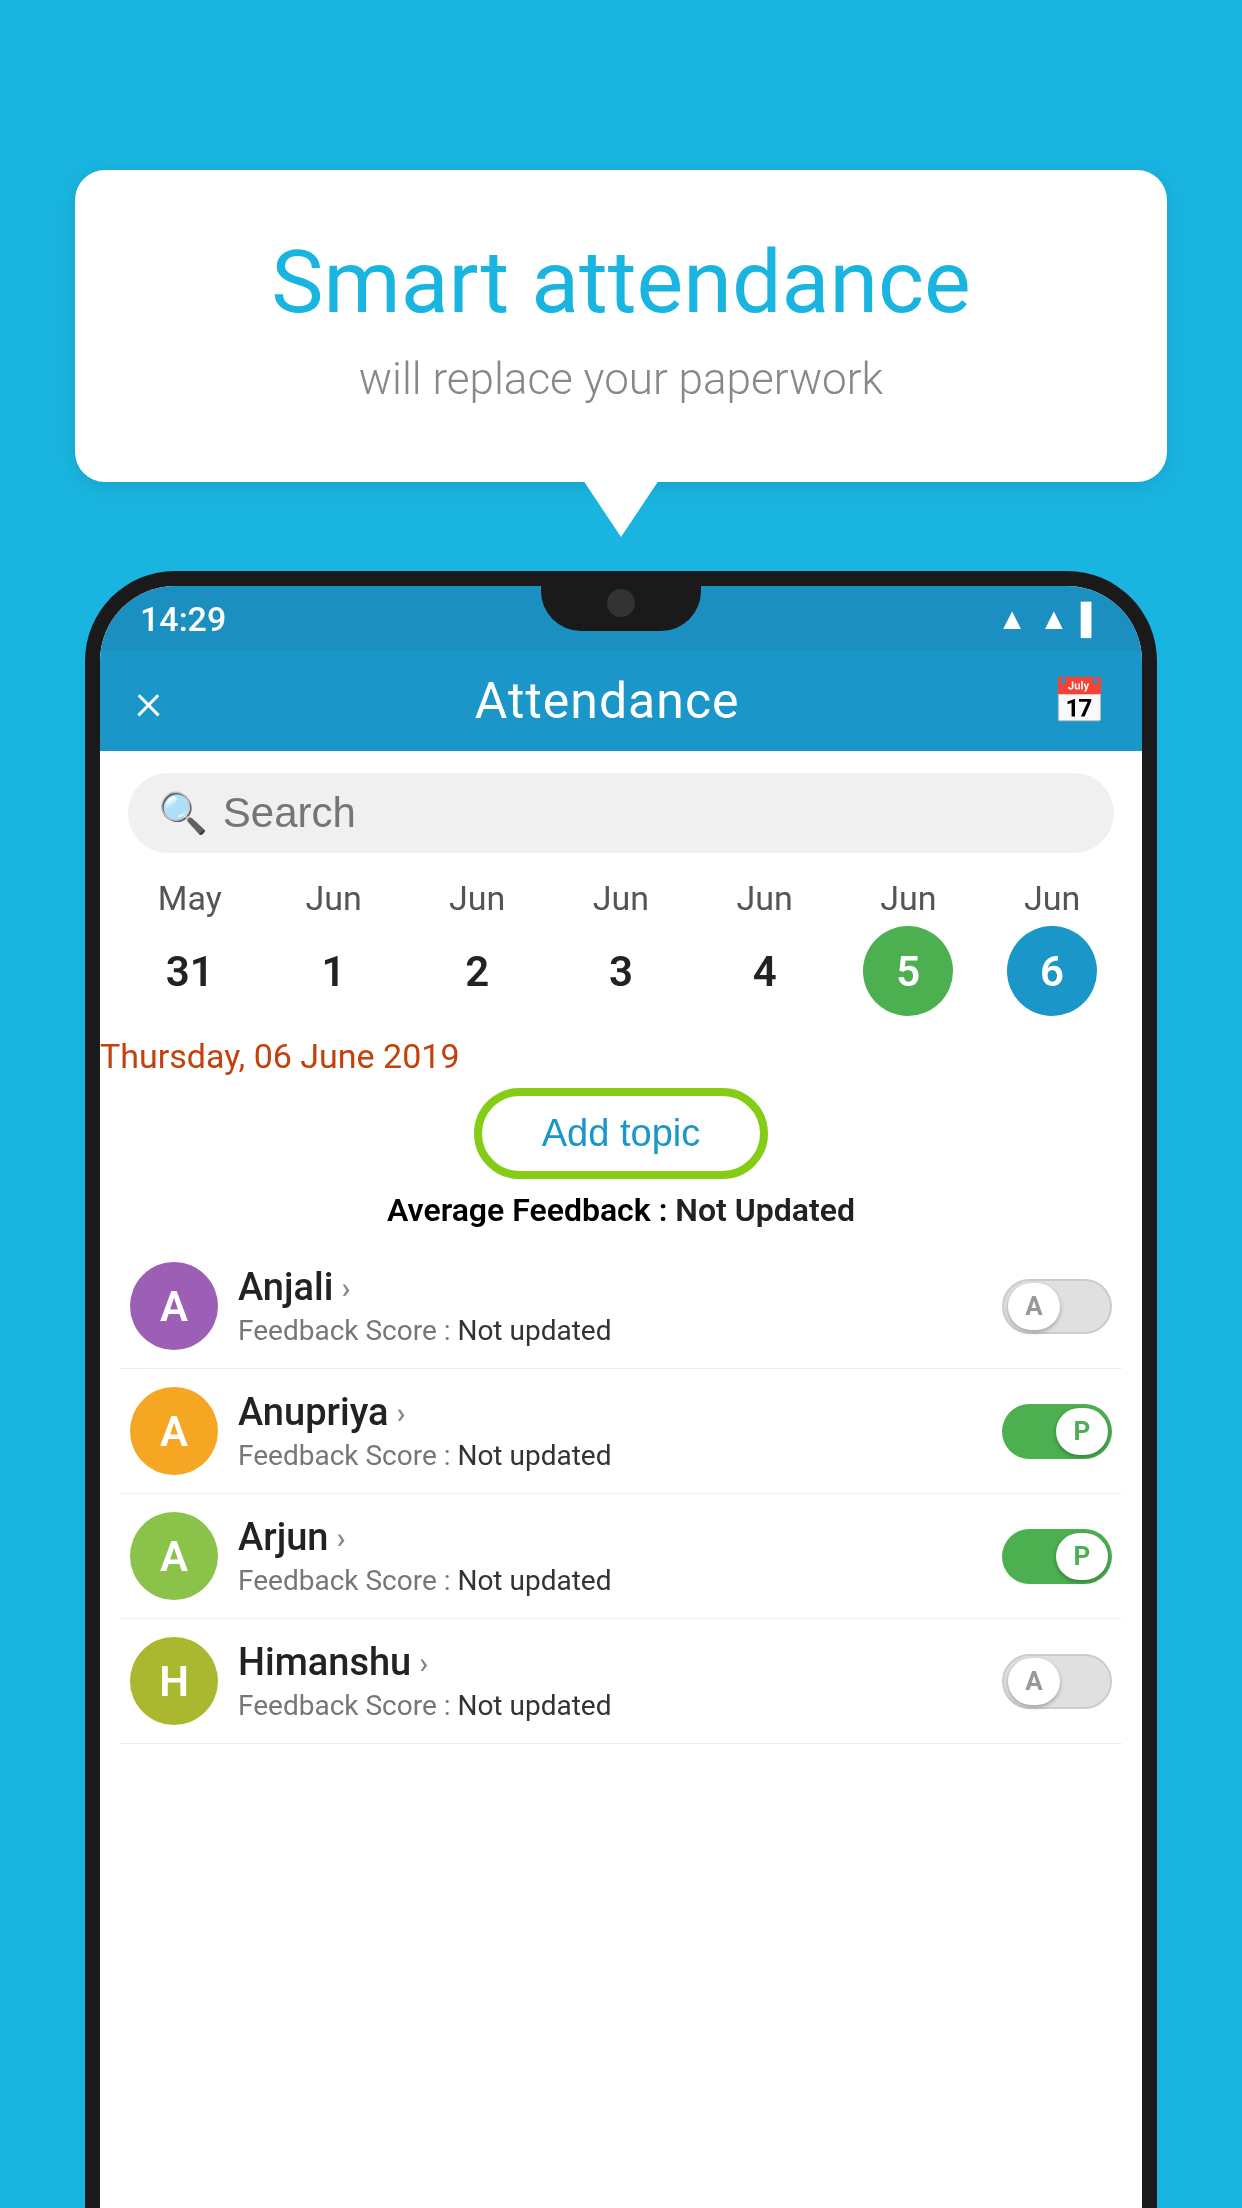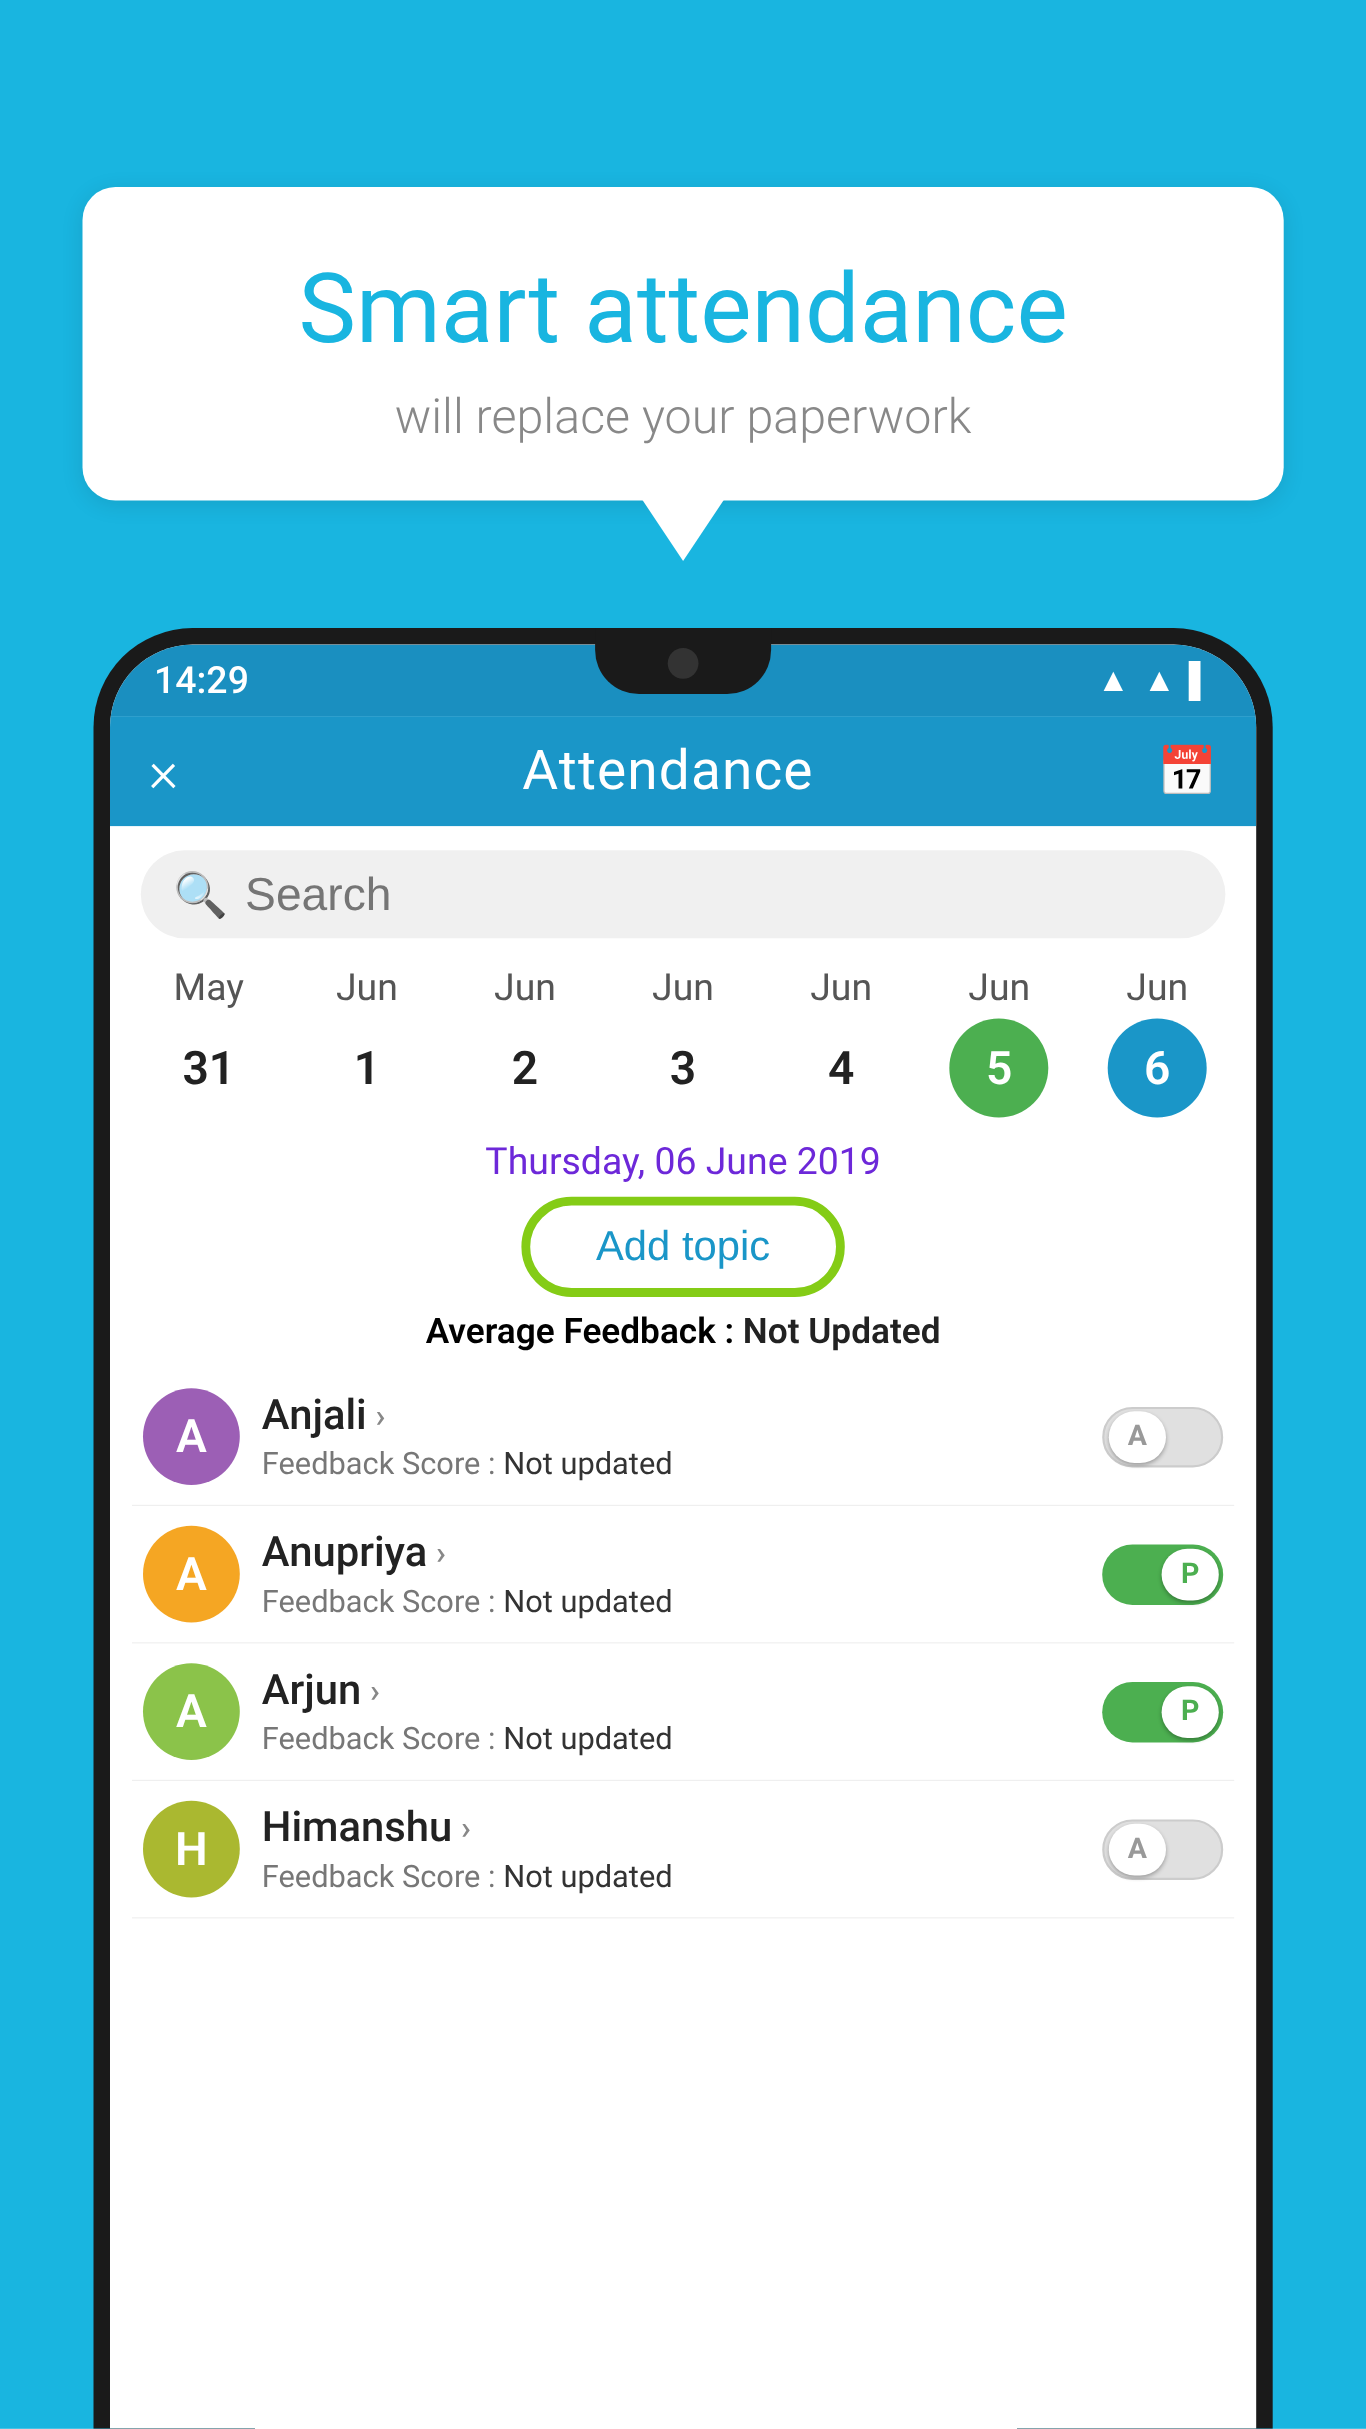--- a/index.html
+++ b/index.html
@@ -14,21 +14,21 @@
     }
 
     
     .speech-bubble {
       position: absolute;
       top: 170px;
       left: 75px;
       right: 75px;
       background: white;
       border-radius: 30px;
-      padding: 60px 50px 50px;
+      padding: 60px 50px 77px;
       text-align: center;
       box-shadow: 0 4px 20px rgba(0,0,0,0.1);
     }
 
     .speech-bubble::after {
       content: '';
       position: absolute;
       bottom: -55px;
       left: 50%;
       transform: translateX(-50%);
@@ -222,23 +222,23 @@
     }
 
     .day-num.blue {
       background: #1a96c8;
       color: white;
       border-radius: 50%;
     }
 
     
     .date-label {
-      text-align: center;
+      text-align: left;
       font-size: 34px;
-      color: #6d28d9;
+      color: #c2410c;
       margin: 15px 0 5px;
     }
 
     
     .add-topic-btn {
       display: block;
       margin: 12px auto;
       border: 8px solid #84cc16;
       border-radius: 50px;
       padding: 16px 60px;

